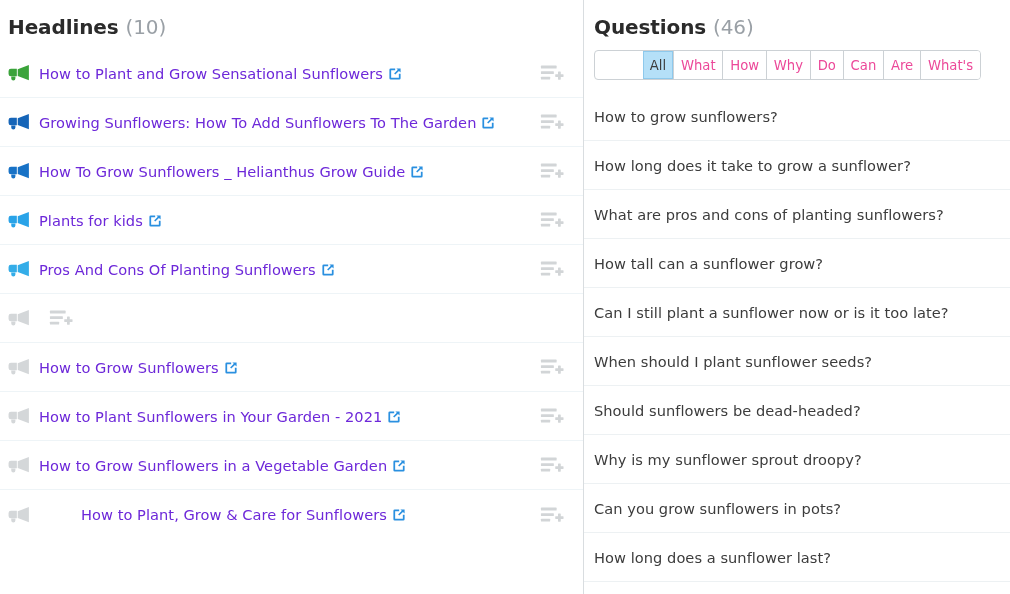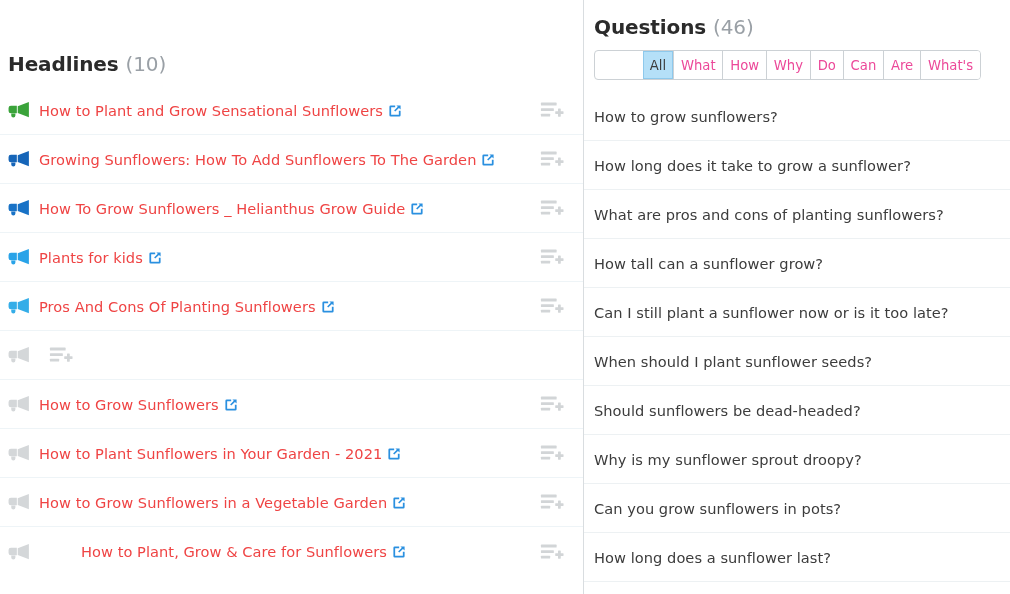--- a/index.html
+++ b/index.html
@@ -39,21 +39,21 @@
     font-weight: bold;
     color: #2b2b2b;
     letter-spacing: -0.1px;
     white-space: nowrap;
   }
   .panel-title .count {
     font-weight: normal;
     color: #9aa0a6;
     font-size: 20px;
   }
-  .title-left { padding: 15px 0 0 8px; margin-top: 37px; }
+  .title-left { padding: 15px 0 0 8px; }
   .title-right { padding: 15px 0 0 10px; }
 
   
   .headline-list { margin-top: 10px; }
   .headline-row {
     position: relative;
     display: flex;
     align-items: center;
     height: 49px;
     padding: 0 8px 0 8px;
@@ -64,21 +64,21 @@
   .megaphone {
     flex: 0 0 auto;
     width: 22px; height: 18px;
     margin-right: 9px;
     display: block;
   }
 
   .headline-text {
     flex: 1 1 auto;
     font-size: 14.6px;
-    color: #ef4444;
+    color: #6d28d9;
     white-space: nowrap;
     overflow: hidden;
     letter-spacing: 0.05px;
   }
   .ext-link {
     display: inline-block;
     vertical-align: -2px;
     margin-left: 5px;
     width: 14px; height: 14px;
   }

